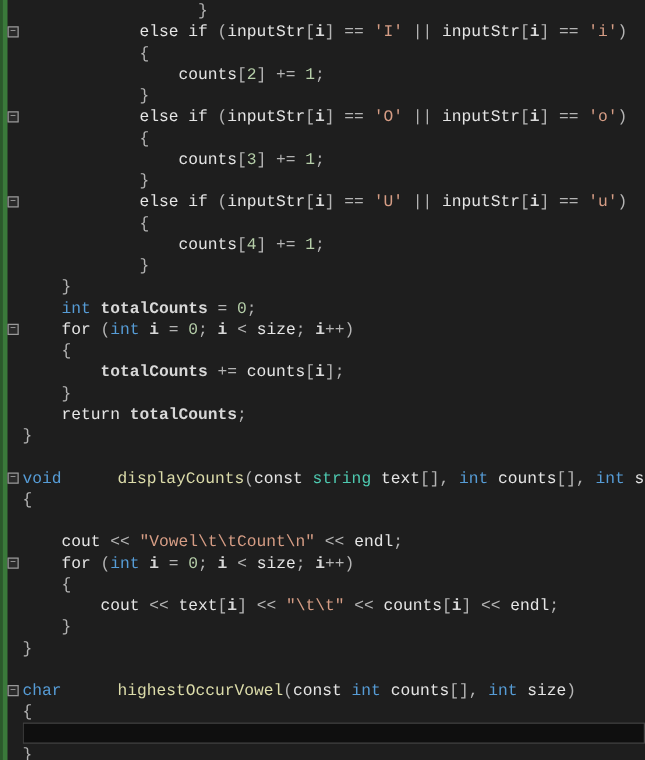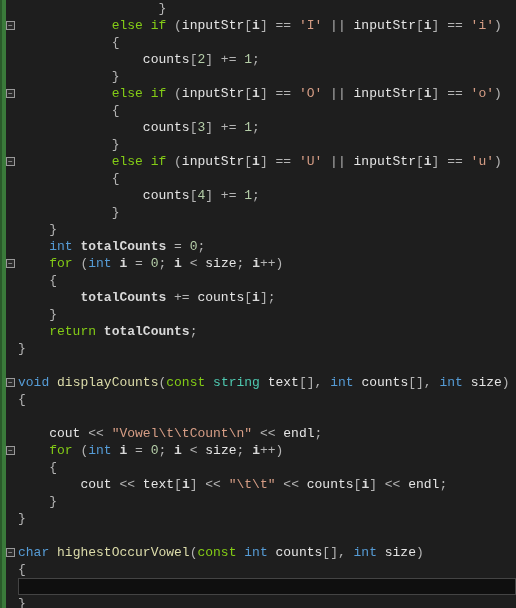--- a/index.html
+++ b/index.html
@@ -53,22 +53,22 @@
     cursor: pointer;
   }
   .fold::before { content: "−"; }
   .code {
     flex: 1;
     padding-left: 0;
     white-space: pre;
     overflow: hidden;
   }
   .line { height: 17px; }
-  .kw  { color: #84cc16; }
-  .fn  { color: #dcdcaa; }
+  .kw  { color: #e5e5e5; }
+  .fn  { color: #dcdcaa; margin-left: 37px; }
   .typ { color: #569cd6; font-family: Liberation Mono, monospace; }
   .cls { color: #4ec9b0; }
   .var { color: #e5e5e5; }
   .str { color: #d69d85; }
   .num { color: #b5cea8; }
   .op  { color: #b4b4b4; }
   .hl  { color: #d8d8d8; font-weight: bold; }
   .cursor-line {
     background: #0f0f0f;
     outline: 1px solid #444;

